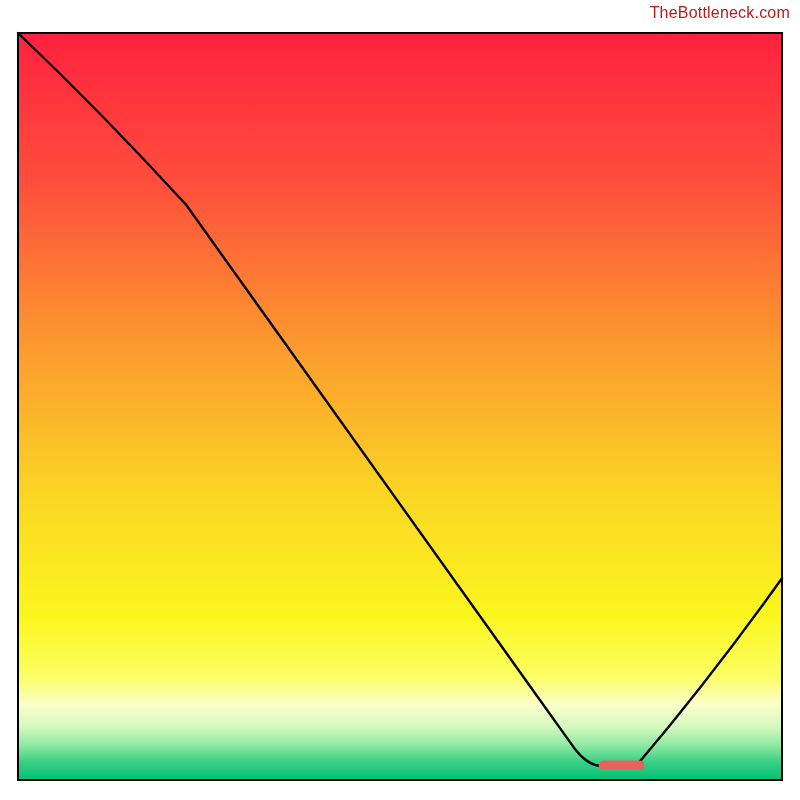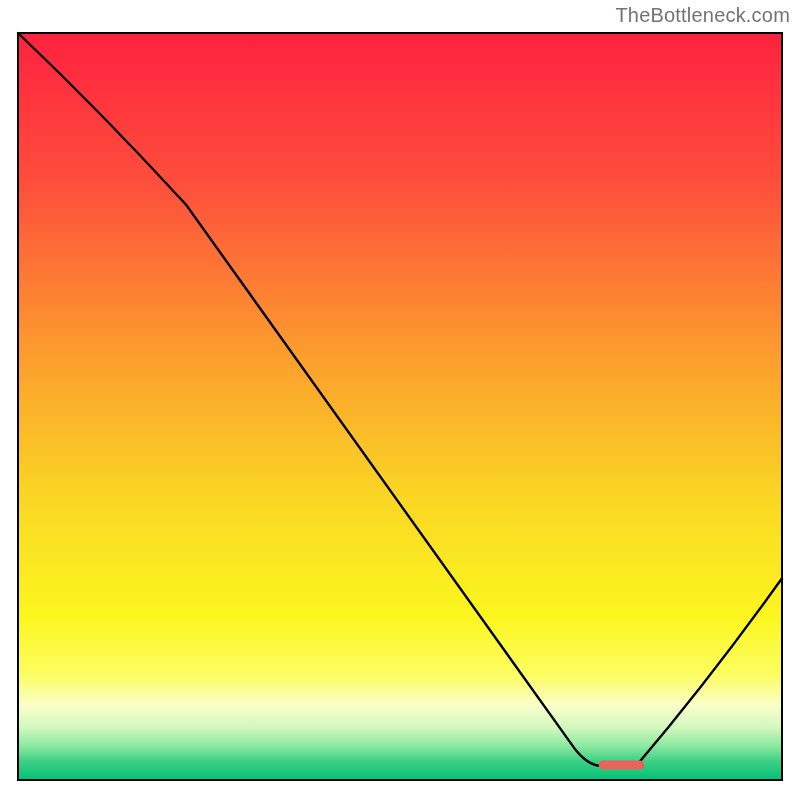--- a/index.html
+++ b/index.html
@@ -13,22 +13,22 @@
   }
   .wrap {
     position: relative;
     width: 800px;
     height: 800px;
   }
   .watermark {
     position: absolute;
     top: 4px;
     right: 10px;
-    font-size: 20px;
-    color: #737373;
+    font-size: 16px;
+    color: #b91c1c;
     font-weight: 400;
     letter-spacing: 0.2px;
   }
   svg.chart {
     position: absolute;
     left: 0;
     top: 0;
   }
 </style>
 </head>

